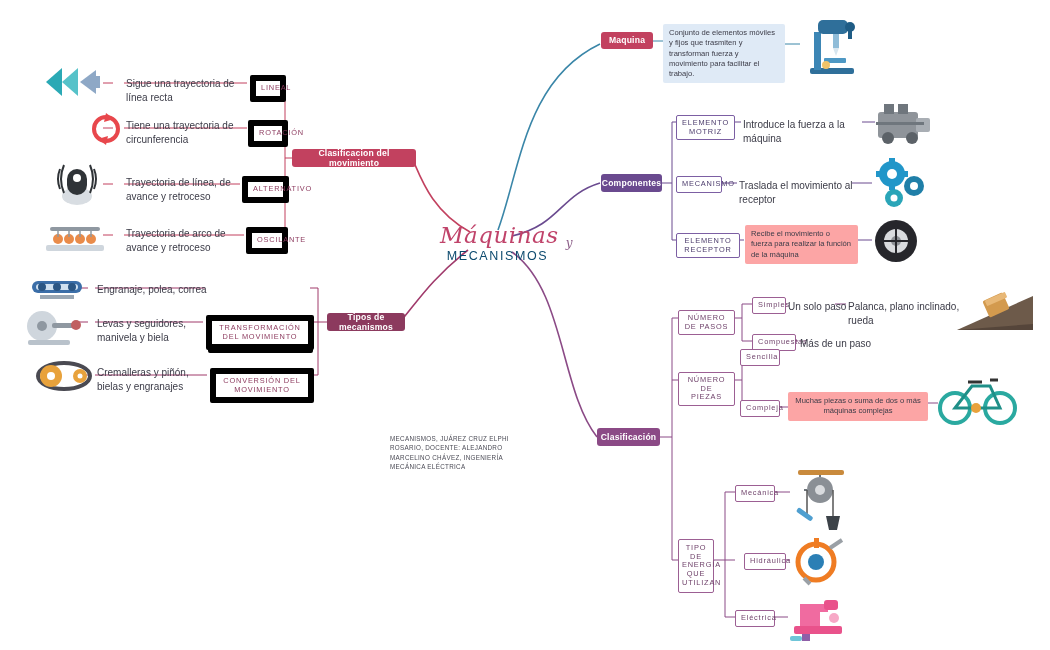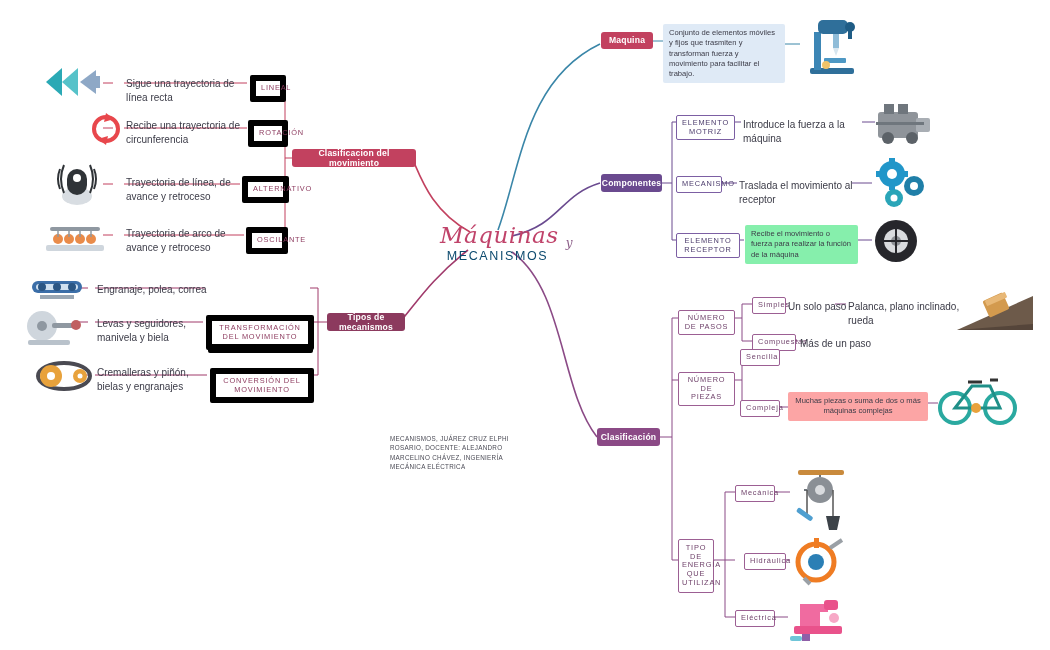--- a/index.html
+++ b/index.html
@@ -105,21 +105,21 @@
     background: #fff;
   }
   .desc {
     font-size: 7.6px;
     color: #3b3b47;
     padding: 4px 6px;
     border-radius: 2px;
     line-height: 1.35;
   }
   .desc-blue  { background: #dfeaf6; }
-  .desc-lav   { background: #86efac; }
+  .desc-lav   { background: #fca5a5; }
   .desc-pink  { background: #fca5a5; }
   .plain {
     font-size: 10px;
     color: #3b3b47;
     line-height: 1.35;
   }
   .credits {
     font-size: 6.3px;
     color: #4a4a55;
     line-height: 1.5;
@@ -374,21 +374,21 @@
       <rect x="14" y="42" width="8" height="7" fill="#8f5fa8"></rect>
       <rect x="2" y="44" width="12" height="5" rx="2" fill="#6fc5d8"></rect>
     </svg>
   </div>
 
   <div class="node pill pill-main c-red" style="left:292px; top:149px; width:124px; height:18px;">Clasificacion del movimiento</div>
 
   <div class="node plain" style="left:126px; top:77px; width:122px;">Sigue una trayectoria de línea recta</div>
   <div class="node tag" style="left:250px; top:75px; width:36px;">LINEAL</div>
 
-  <div class="node plain" style="left:126px; top:119px; width:118px;">Recibe una trayectoria de circunferencia</div>
+  <div class="node plain" style="left:126px; top:119px; width:118px;">Tiene una trayectoria de circunferencia</div>
   <div class="node tag" style="left:248px; top:120px; width:40px;">ROTACIÓN</div>
 
   <div class="node plain" style="left:126px; top:176px; width:112px;">Trayectoria de línea, de avance y retroceso</div>
   <div class="node tag" style="left:242px; top:176px; width:47px;">ALTERNATIVO</div>
 
   <div class="node plain" style="left:126px; top:227px; width:116px;">Trayectoria de arco de avance y retroceso</div>
   <div class="node tag" style="left:246px; top:227px; width:42px;">OSCILANTE</div>
 
   <div class="art" style="left:40px; top:64px; width:62px; height:36px;">
     <svg width="62" height="36" viewBox="0 0 62 36">

